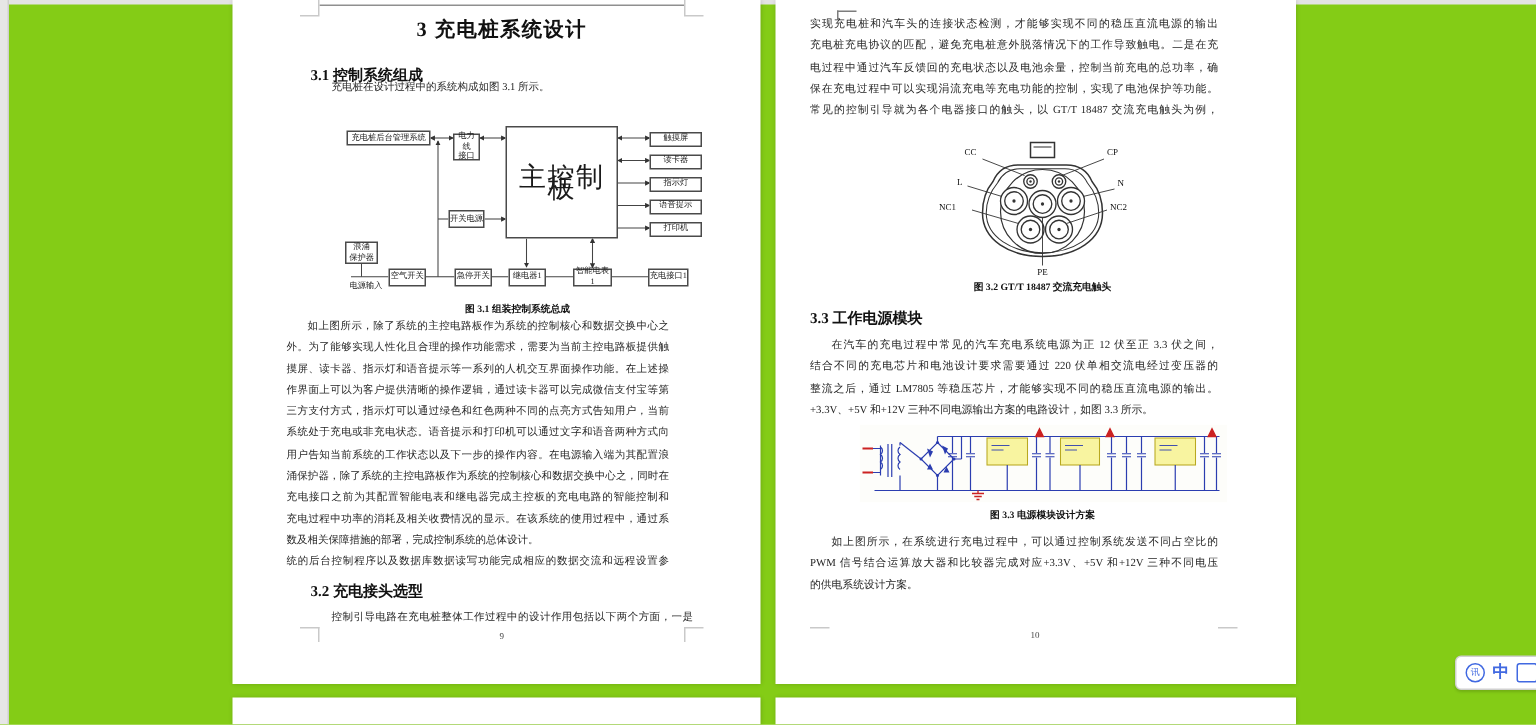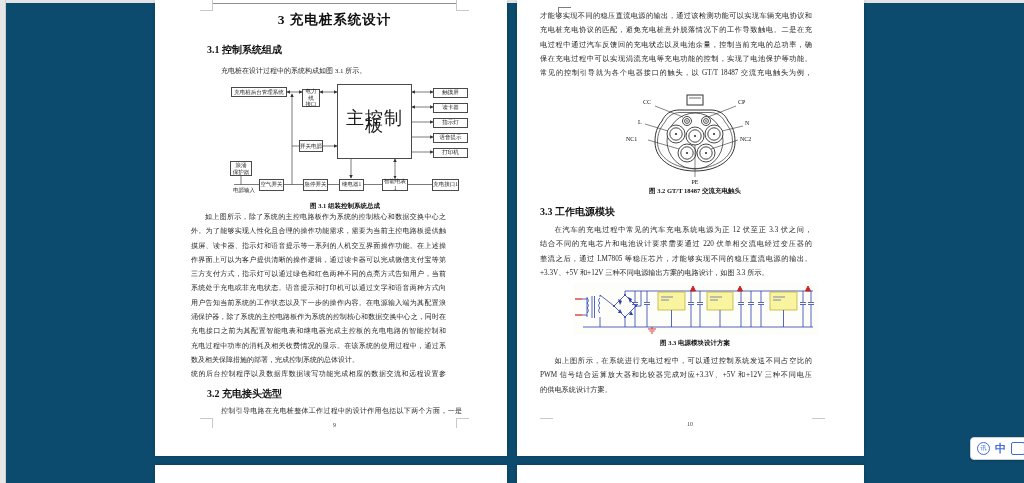--- a/index.html
+++ b/index.html
@@ -1,16 +1,16 @@
 <!DOCTYPE html>
 <html><head>
 <meta charset="utf-8">
 <style>
   html,body { margin:0; padding:0; }
-  .canvas { position:relative; width:1024px; height:483px; background:#0c4a6e; overflow:hidden;
+  .canvas { position:relative; width:1024px; height:483px; background:#84cc16; overflow:hidden;
             font-family:"Liberation Serif","DejaVu Serif","DejaVu Sans",serif; color:#262626; }
   .top-strip { position:absolute; left:0; top:0; width:1024px; height:3px; background:#e3e3e3; }
   .left-rail { position:absolute; left:0; top:0; width:5px; height:483px; background:#e6e6e6; border-right:1px solid #cfcfcf; }
   .page { position:absolute; top:0; height:456px; background:#ffffff; box-shadow:0 0 3px rgba(0,0,0,.18); }
   .page-left  { left:155px; width:352px; }
   .page-right { left:517px; width:347px; }
   .sliver { position:absolute; top:465px; height:18px; background:#ffffff; box-shadow:0 0 3px rgba(0,0,0,.18); }
   .sliver.l { left:155px; width:352px; }
   .sliver.r { left:517px; width:347px; }
 
@@ -66,21 +66,21 @@
     <div class="cm" style="left:57px; top:0; width:1px; height:10px;"></div>
     <div class="cm" style="left:301px; top:10px; width:13px; height:1px;"></div>
     <div class="cm" style="left:301px; top:0; width:1px; height:10px;"></div>
     <div class="cm" style="left:45px; top:418px; width:13px; height:1px;"></div>
     <div class="cm" style="left:57px; top:418px; width:1px; height:10px;"></div>
     <div class="cm" style="left:301px; top:418px; width:13px; height:1px;"></div>
     <div class="cm" style="left:301px; top:418px; width:1px; height:10px;"></div>
 
     <div class="abs doc-title" style="left:52px; top:11px; width:255px;">3 充电桩系统设计</div>
     <div class="abs h2" style="left:52px; top:43px;">3.1 控制系统组成</div>
-    <div class="abs single" style="left:66px; top:66px;">充电桩在设计过程中的系统构成如图 3.1 所示。</div>
+    <div class="abs single" style="left:66px; top:53px;">充电桩在设计过程中的系统构成如图 3.1 所示。</div>
 
     <svg class="page-svg" width="352" height="457" viewBox="0 0 352 457">
       <defs>
         <marker id="ar" markerWidth="5" markerHeight="5" refX="4.2" refY="2.5" orient="auto-start-reverse">
           <path d="M0,0 L5,2.5 L0,5 z" fill="#333"></path>
         </marker>
       </defs>
       <g stroke="#444" stroke-width="0.7" fill="none">
         <line x1="132" y1="92" x2="147" y2="92" marker-start="url(#ar)" marker-end="url(#ar)"></line>
         <line x1="165" y1="92" x2="182" y2="92" marker-start="url(#ar)" marker-end="url(#ar)"></line>
@@ -147,21 +147,21 @@
     <div class="abs pagenum" style="left:52px; top:422px; width:255px;">9</div>
   </div>
 
   <div class="page page-right">
     <div class="cm dark" style="left:41px; top:7px; width:13px; height:1px;"></div>
     <div class="cm dark" style="left:41px; top:7px; width:1px; height:6px;"></div>
     <div class="cm" style="left:23px;  top:418px; width:13px; height:1px;"></div>
     <div class="cm" style="left:295px; top:418px; width:13px; height:1px;"></div>
 
     <div class="para fs-r noindent" style="left:23px; top:9px; width:272px;">
-        <div class="tline">才能够实现不同的稳压直流电源的输出，通过该检测功能可以实现车辆充电协议和</div>
+        <div class="tline">实现充电桩和汽车头的连接状态检测，才能够实现不同的稳压直流电源的输出</div>
         <div class="tline">充电桩充电协议的匹配，避免充电桩意外脱落情况下的工作导致触电。二是在充</div>
         <div class="tline">电过程中通过汽车反馈回的充电状态以及电池余量，控制当前充电的总功率，确</div>
         <div class="tline">保在充电过程中可以实现涓流充电等充电功能的控制，实现了电池保护等功能。</div>
         <div class="tline">常见的控制引导就为各个电器接口的触头，以 GT/T 18487 交流充电触头为例，</div>
       </div>
 
     <svg class="page-svg" width="347" height="457" viewBox="0 0 347 457">
       <g stroke="#333" fill="none" stroke-width="1">
         <rect x="170" y="95" width="16" height="10"></rect>
         <line x1="172" y1="98" x2="184" y2="98" stroke-width="0.7"></line>

